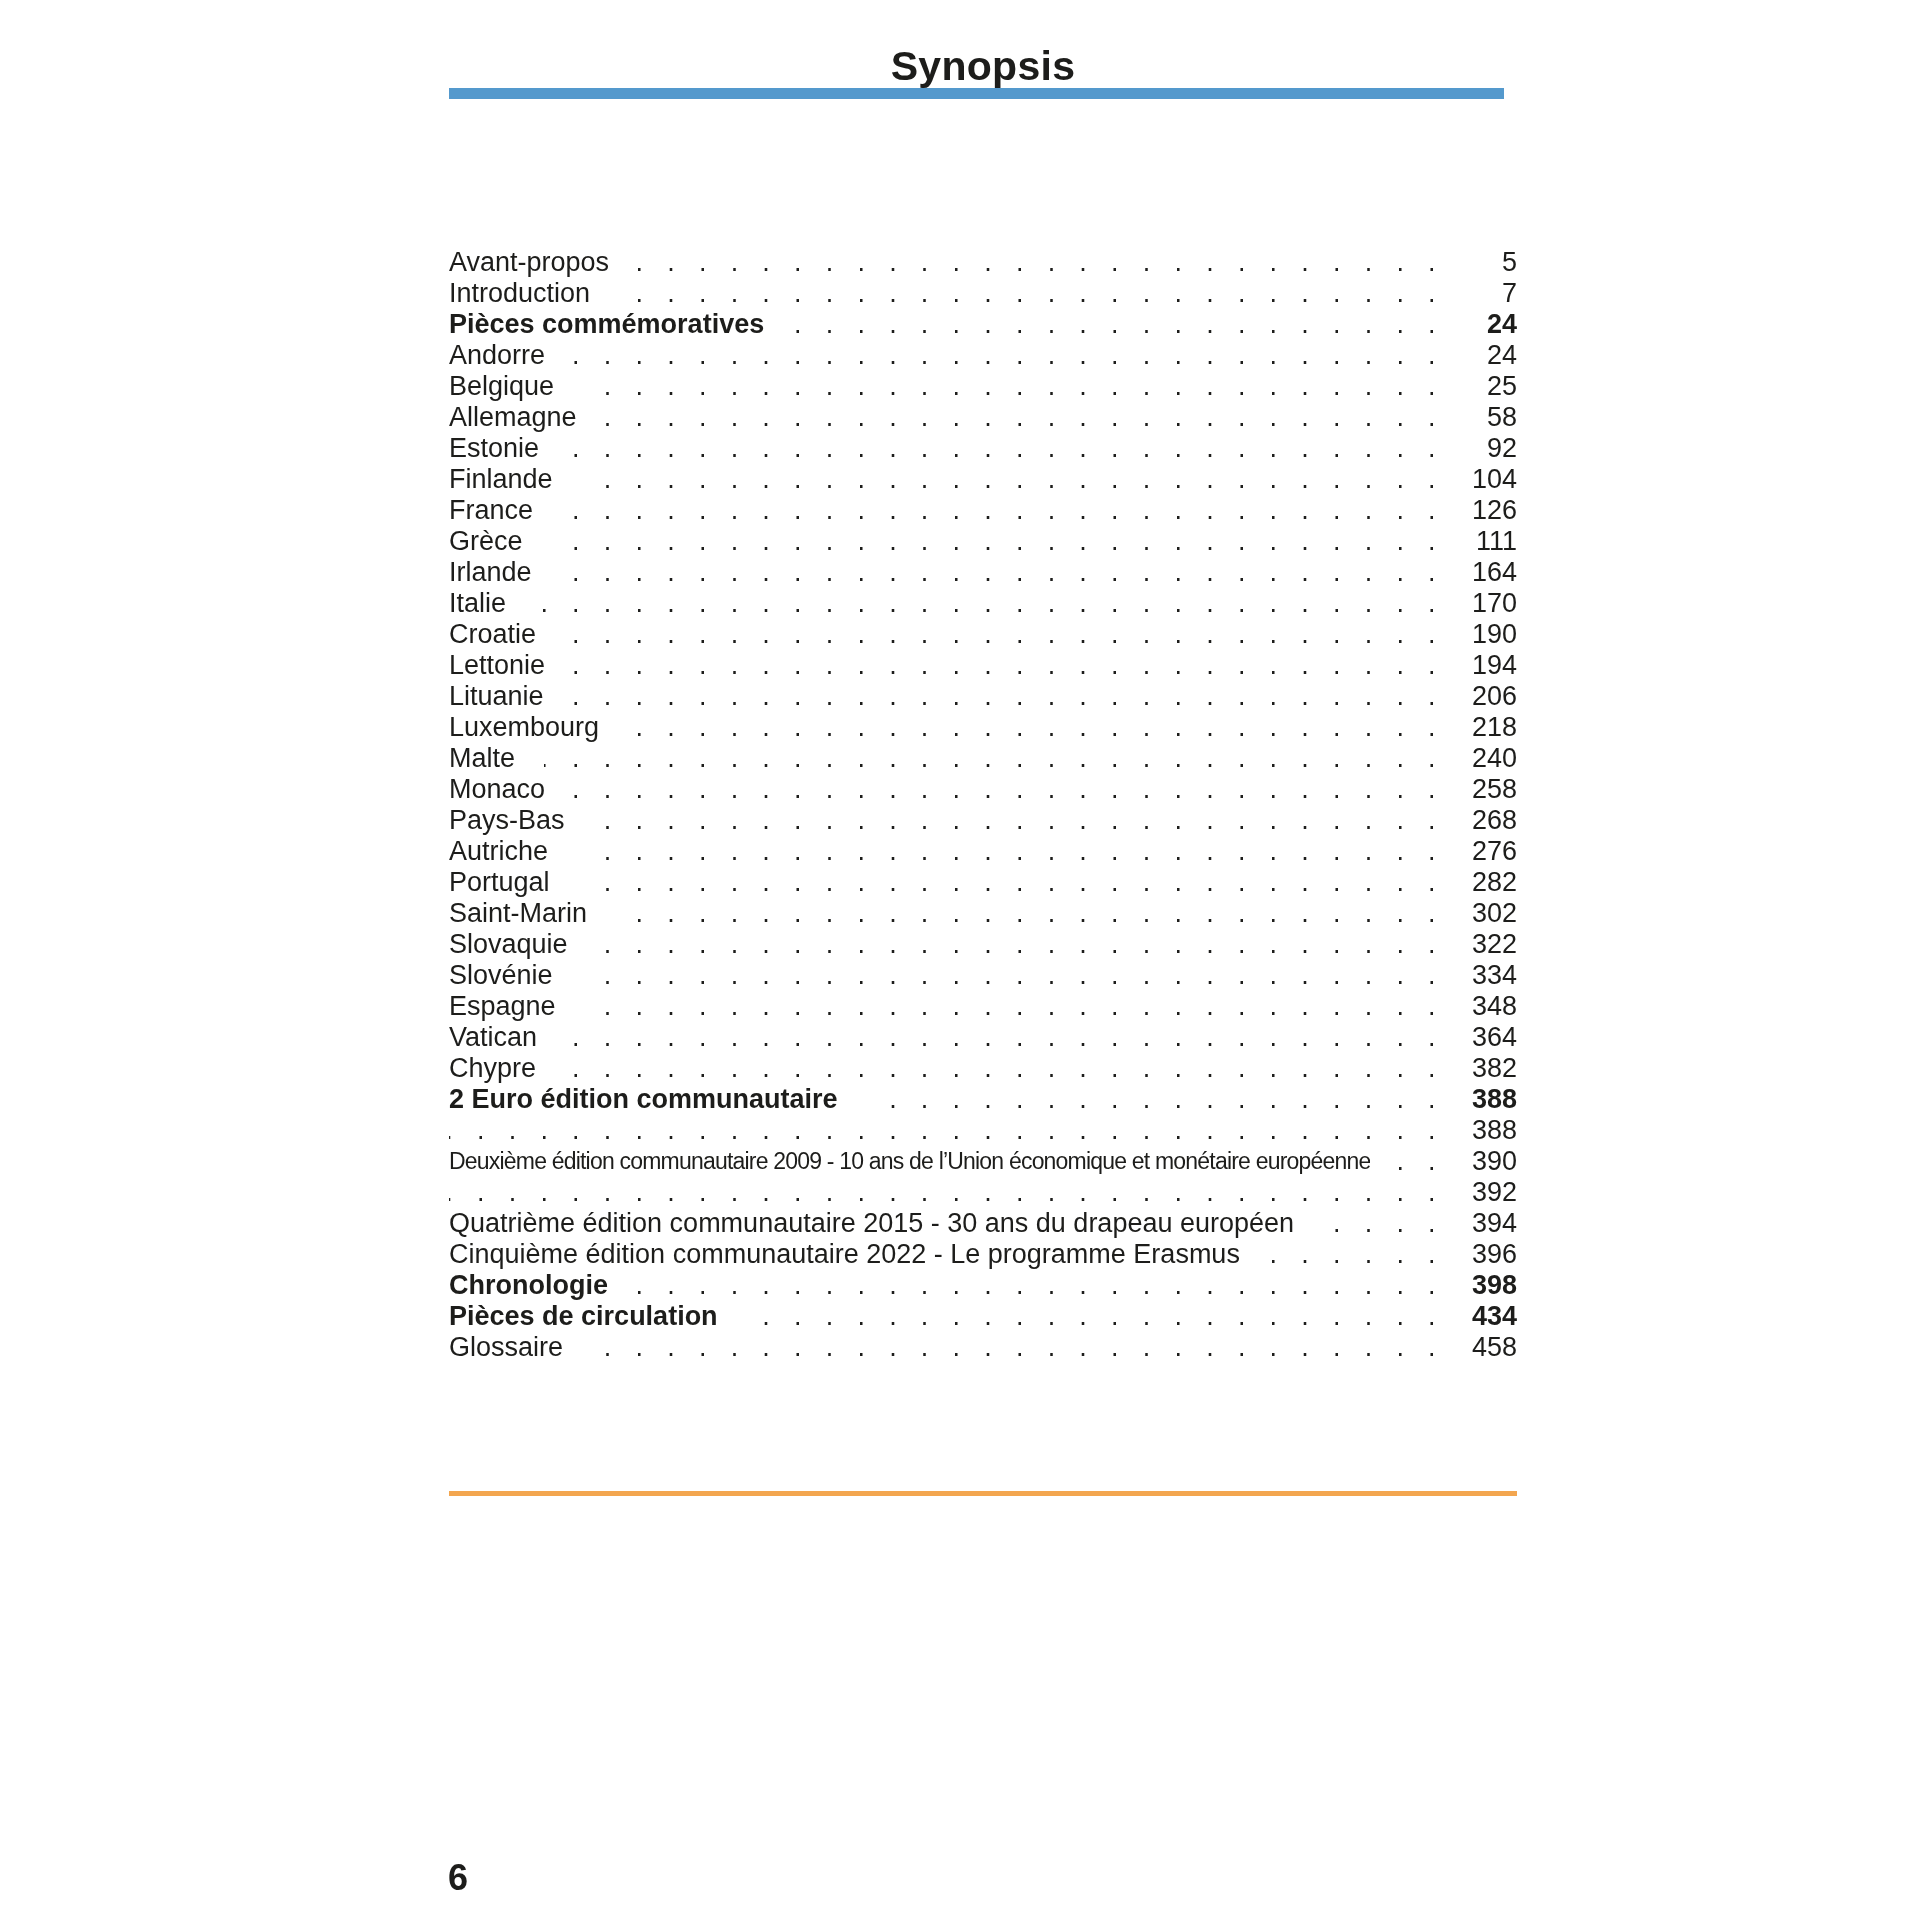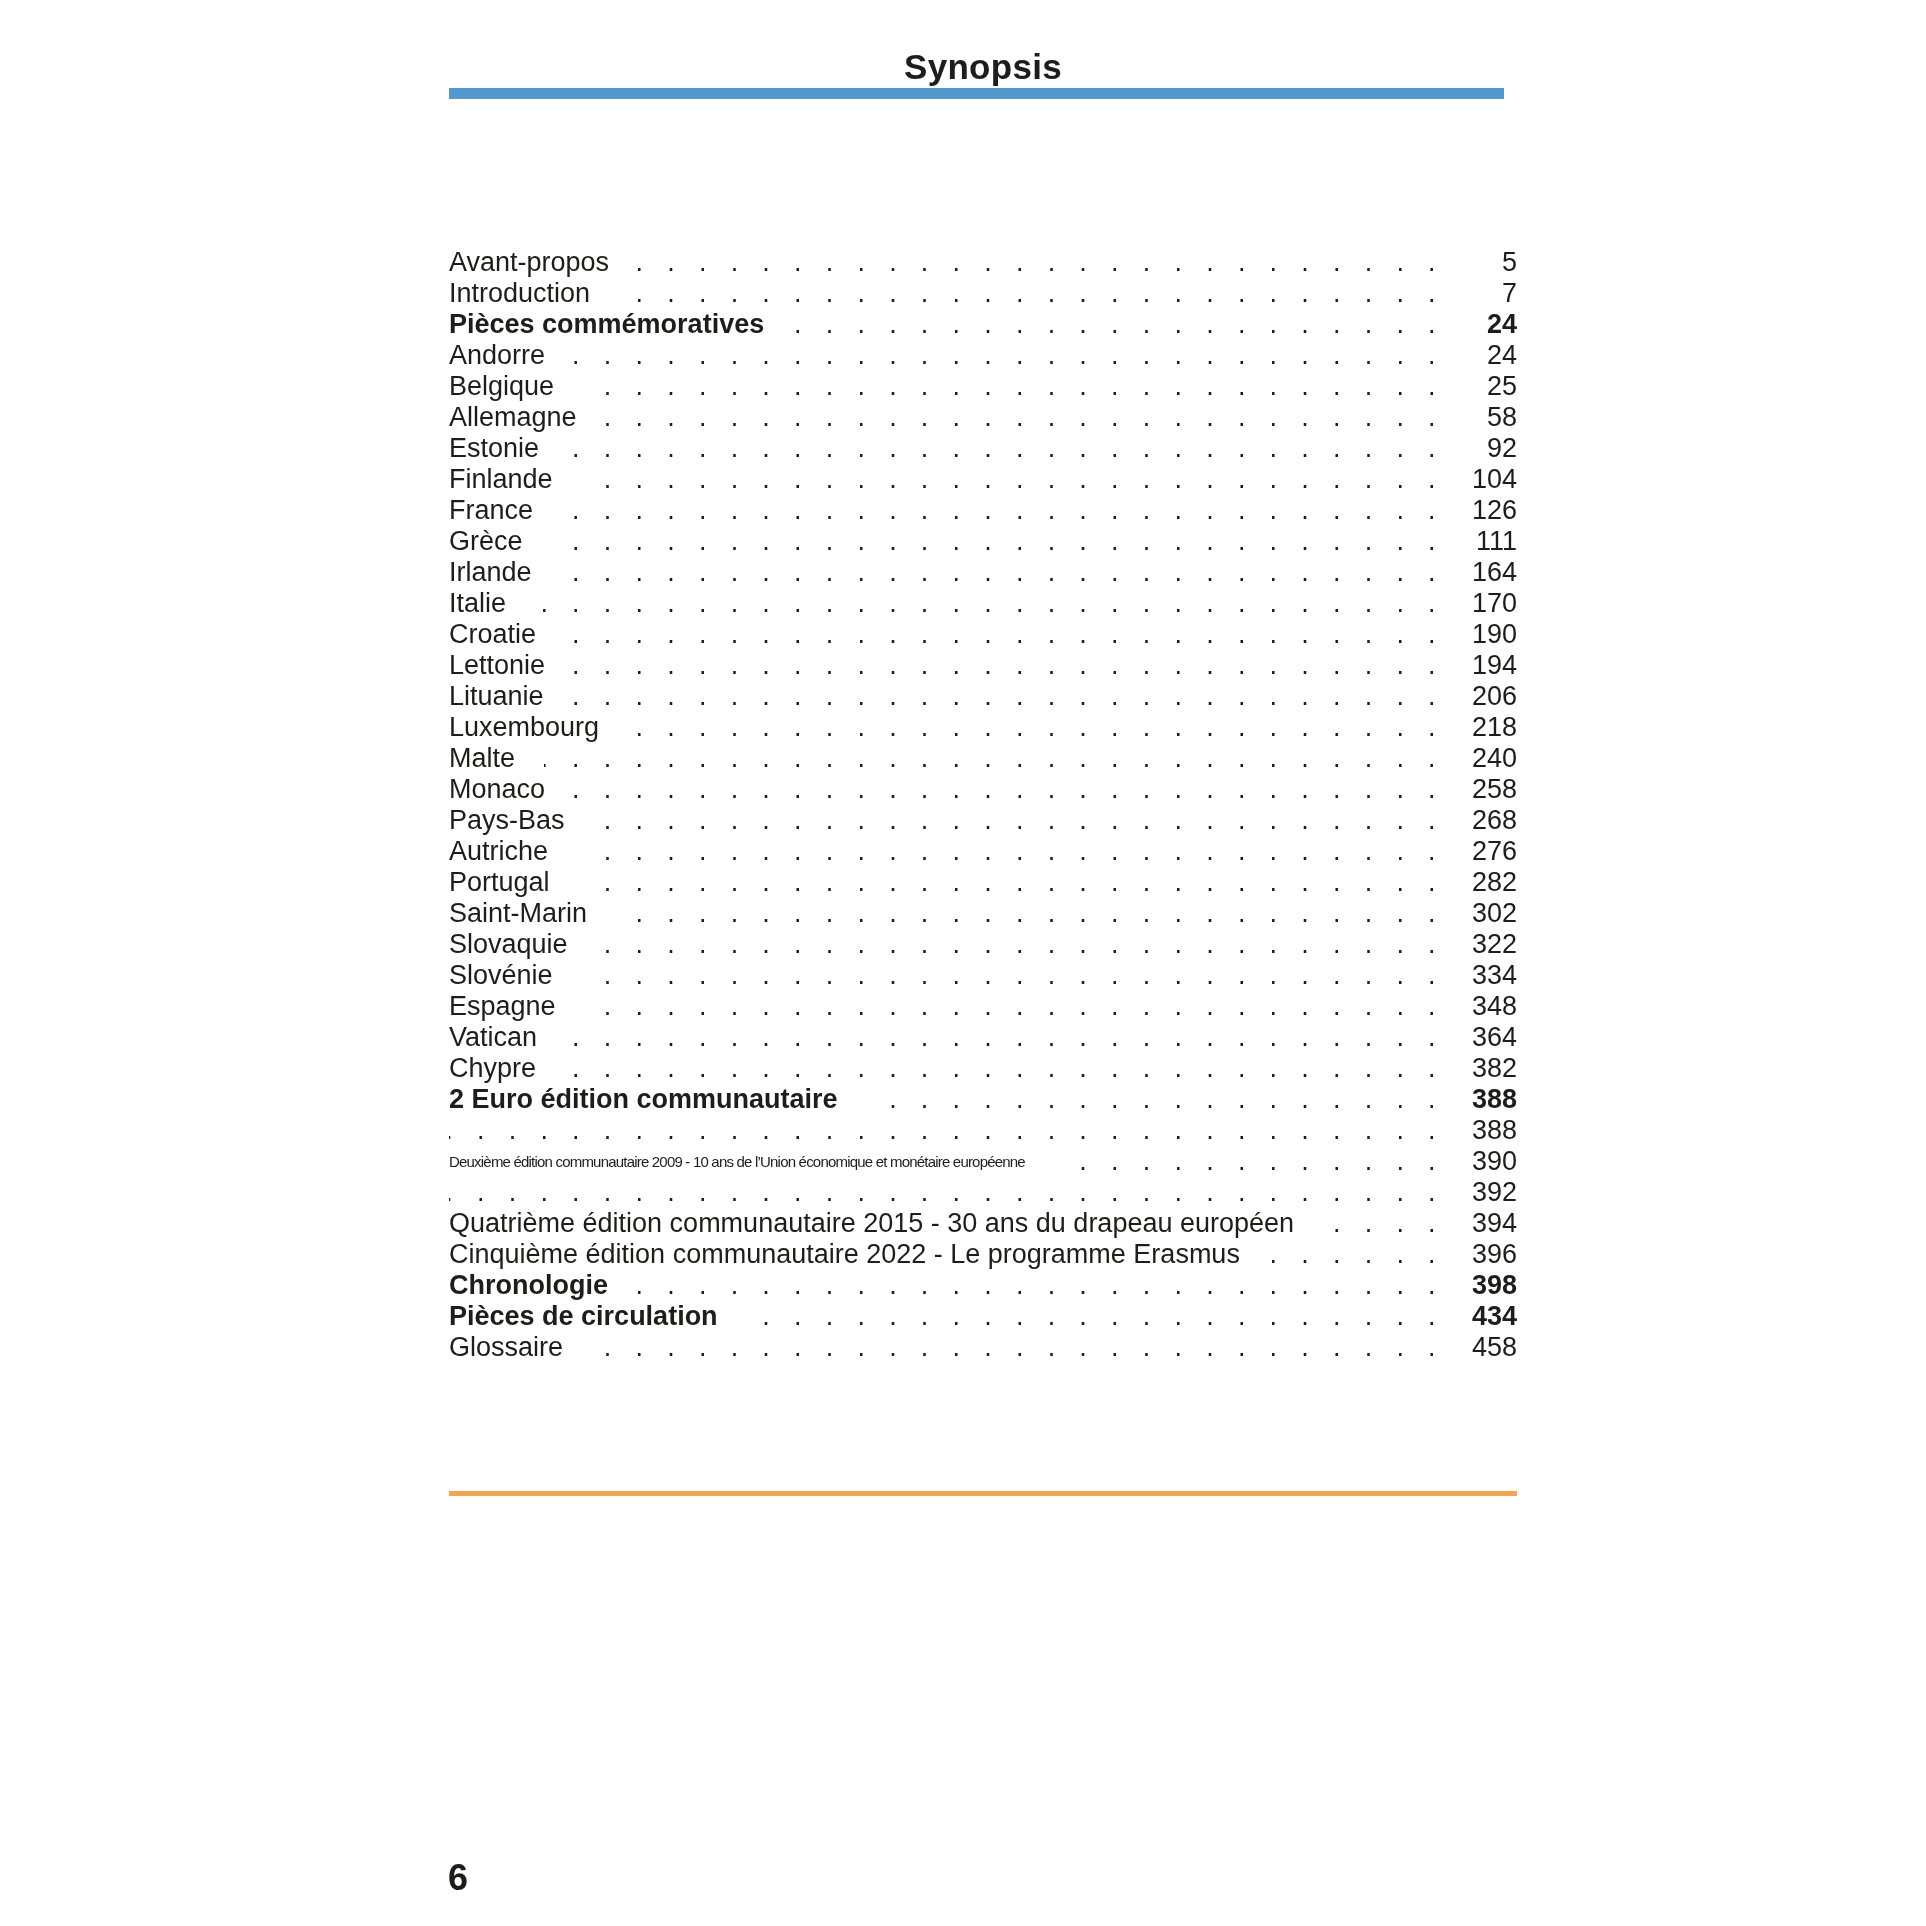--- a/index.html
+++ b/index.html
@@ -20,21 +20,21 @@
     position: absolute;
     left: 449px;
     top: 0;
     width: 1068px;
   }
   .title {
     margin-top: 46px;
     height: 41px;
     line-height: 41px;
     text-align: center;
-    font-size: 35px;
+    font-size: 41px;
     font-weight: bold;
     letter-spacing: 0.3px;
   }
   .bluebar {
     margin-top: 0.6px;
     width: 1055px;
     height: 11.6px;
     background: var(--blue, #5499cd);
   }
   .toc {
@@ -67,21 +67,21 @@
     flex: 0 0 auto;
     min-width: 46px;
     text-align: right;
     white-space: nowrap;
   }
   .row.bold .label,
   .row.bold .pg {
     font-weight: bold;
   }
   .row.small .label {
-    font-size: 15px;
+    font-size: 23px;
     letter-spacing: -0.8px;
   }
   .gap {
   }
   .orange-line {
     margin-top: 128px;
     width: 1068px;
     height: 4.5px;
     background: var(--orange, #f3a64f);
   }

